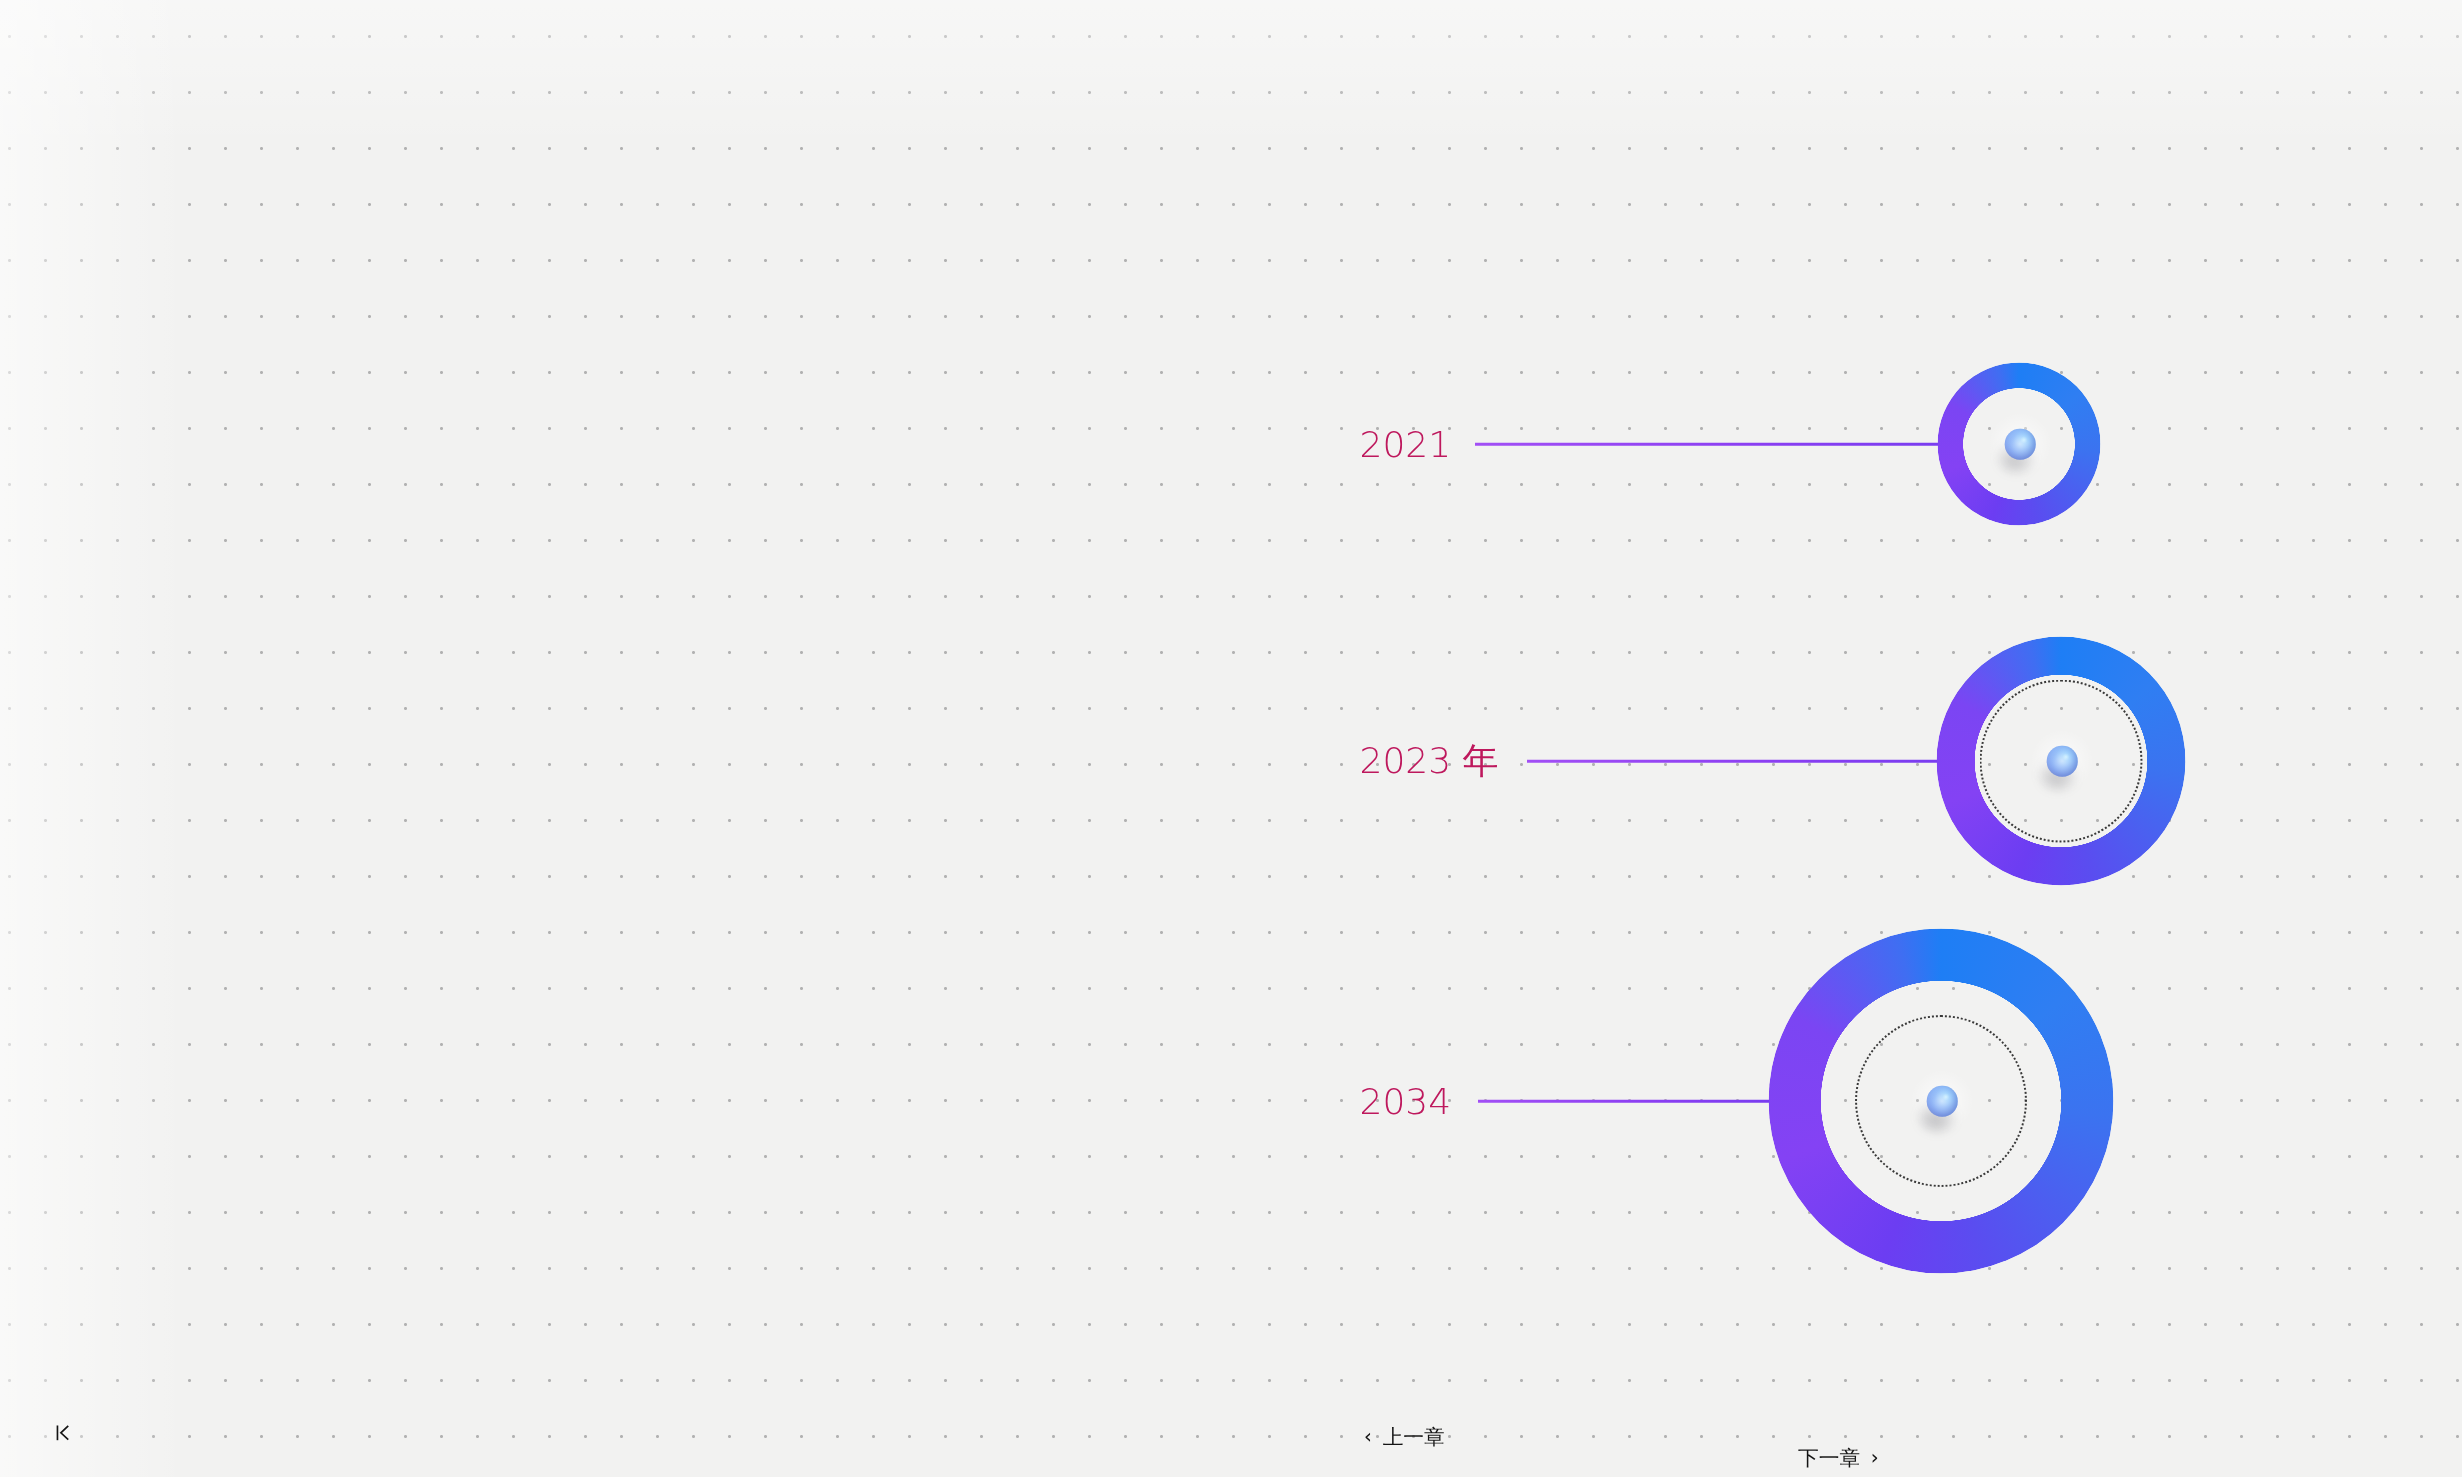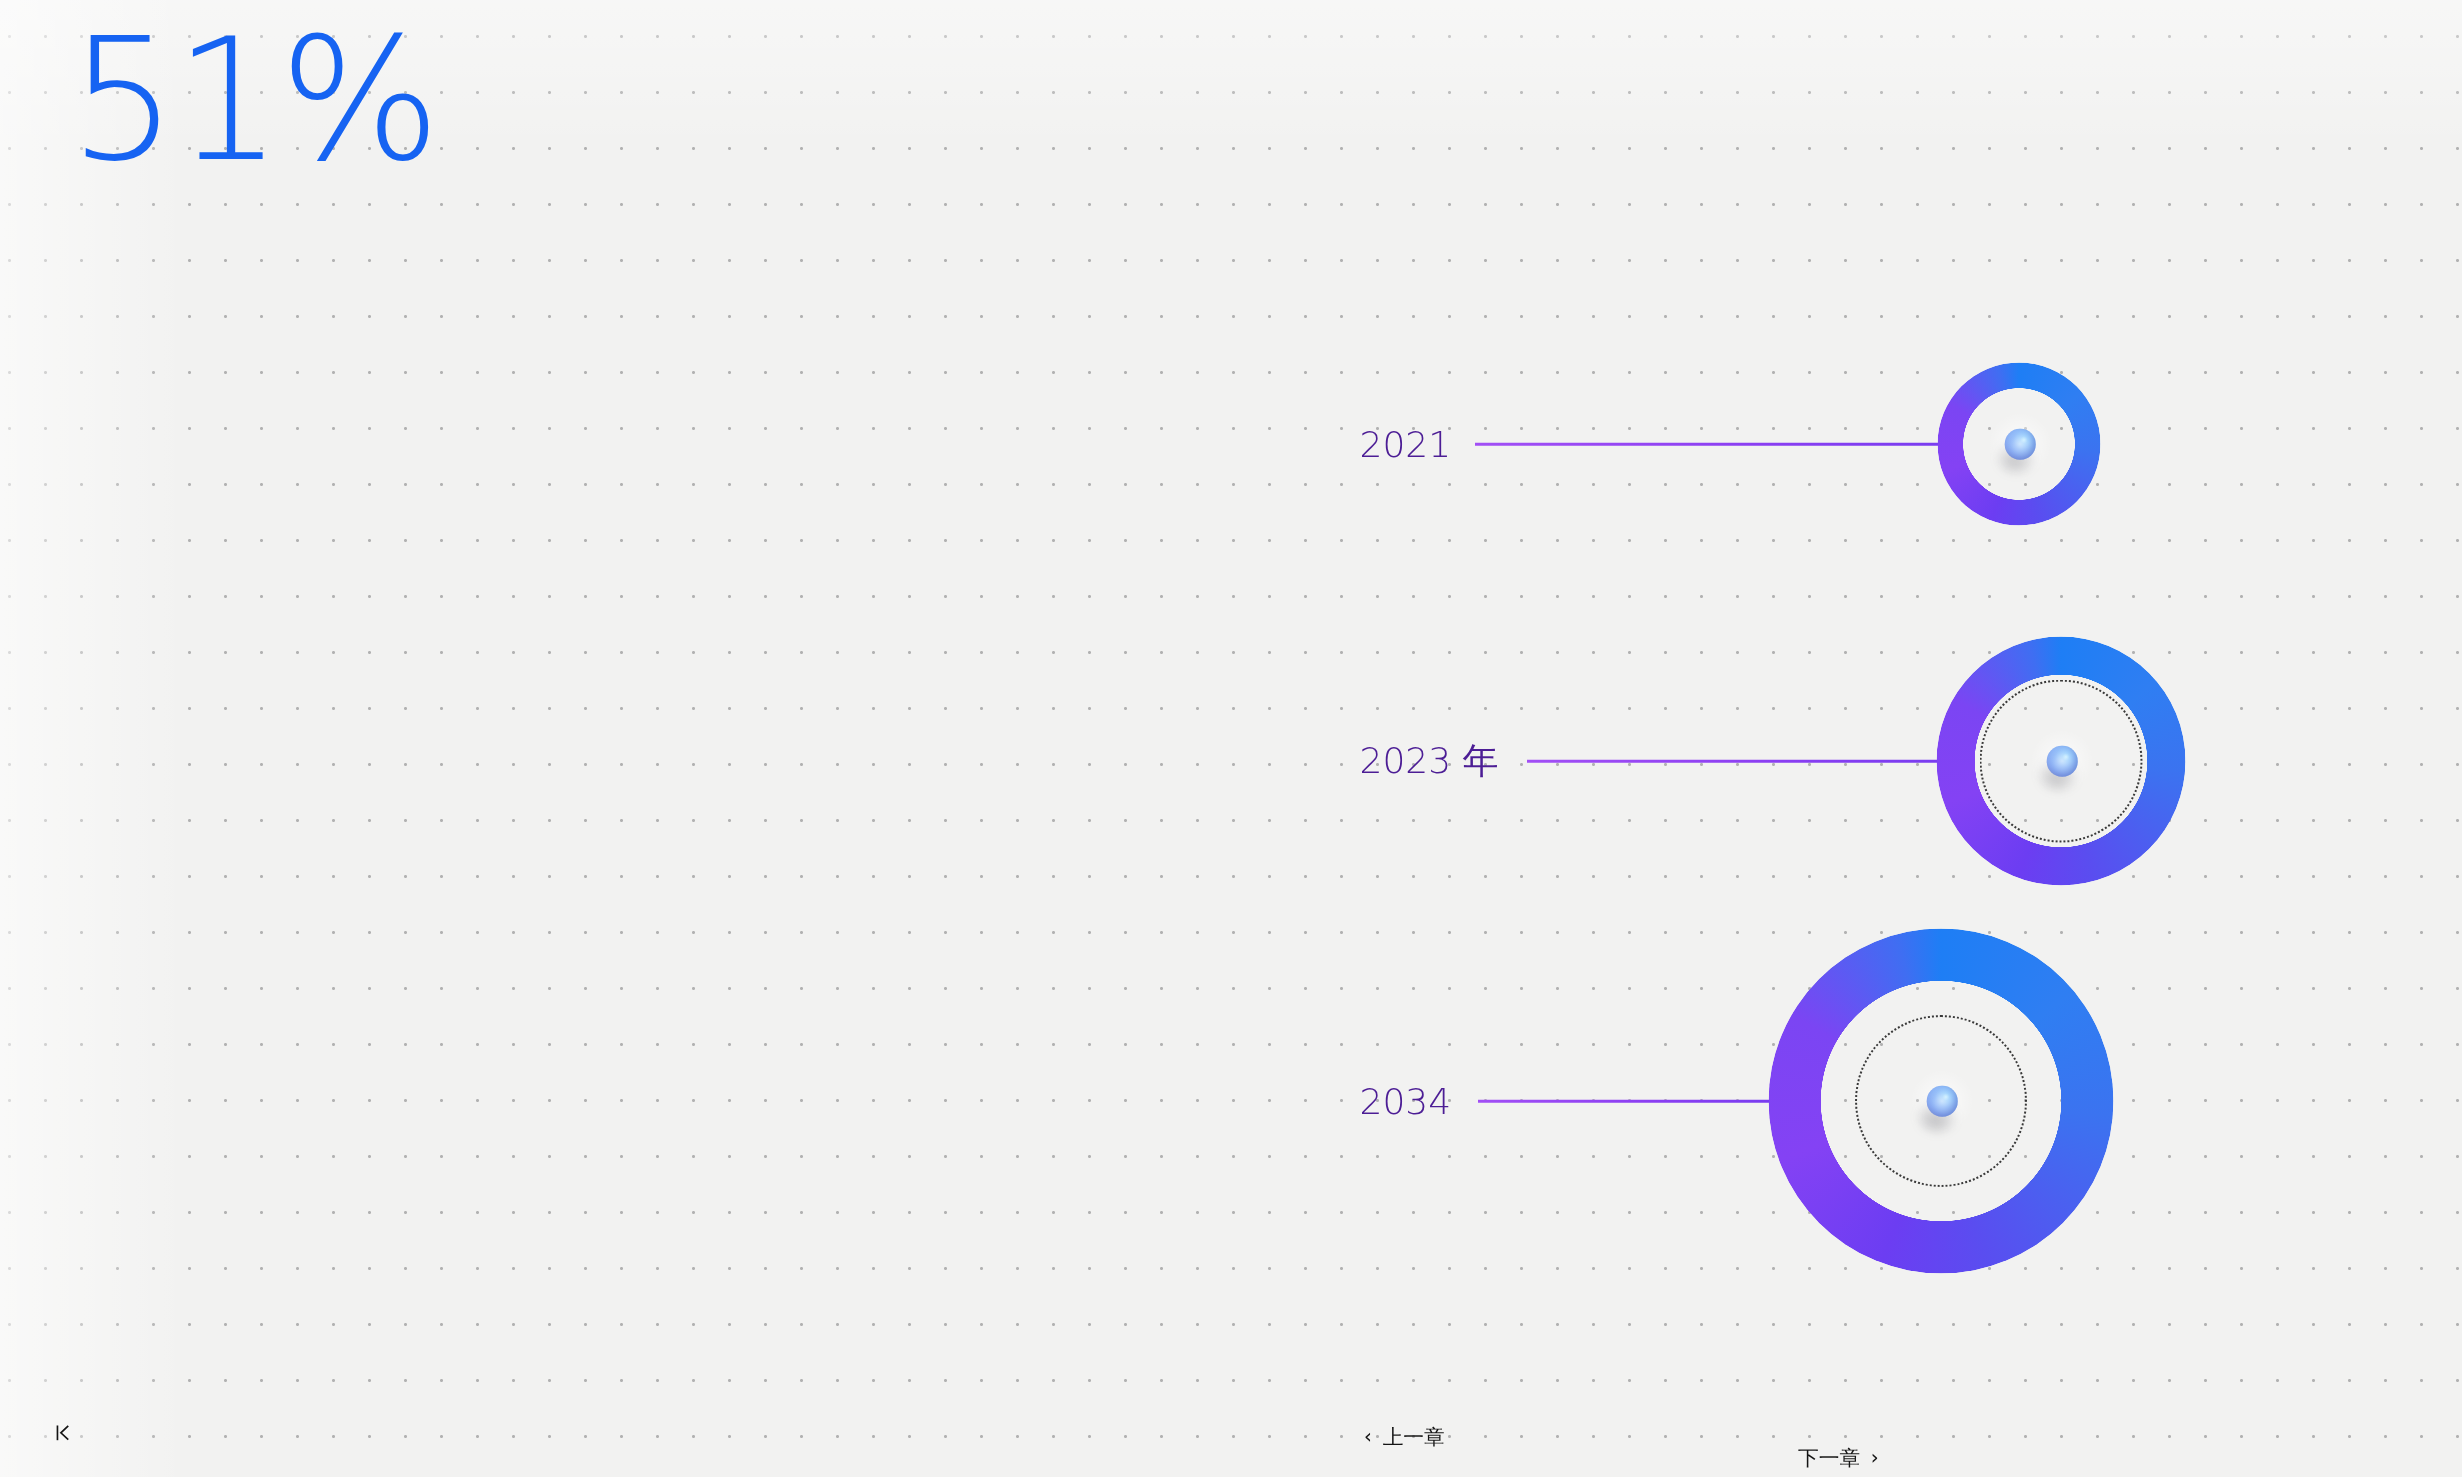--- a/index.html
+++ b/index.html
@@ -69,21 +69,21 @@
   #diagram {
     position: absolute;
     left: 1330px;
     top: 305px;
     width: 1182px;
     height: 1044px;
   }
   .row { position: absolute; }
   .year-label {
     position: absolute;
-    color: #4c1d95;
+    color: #be185d;
     font-size: 36px;
     font-weight: 300;
     font-family: "DejaVu Sans", sans-serif;
     white-space: nowrap;
     letter-spacing: 0px;
     transform: translateY(-50%);
   }
   .connector {
     position: absolute;
     height: 2.5px;
@@ -149,21 +149,20 @@
   .chev { font-size: 19.7px; color: #141414; line-height: 1; display: inline-block; }
 </style>
 </head>
 <body>
 
 <div id="page">
 
   <div id="dot-grid"></div>
   <div id="vignette"></div>
 
-  <div id="big-stat">51%</div>
 
 
   <div id="diagram">
 
     <div class="row">
       <div class="year-label" style="left:29.5px; top:139px;">2021</div>
       <div class="connector" style="left:145px; top:139px; width:463px;"></div>
       <div class="ring" style="left:689px; top:139px; width:163px; height:163px;"></div>
       <div class="sphere-shadow" style="left:686px; top:153px; width:38px; height:33px;"></div>
       <div class="sphere" style="left:690px; top:139px; width:30.5px; height:30.5px;"></div>

